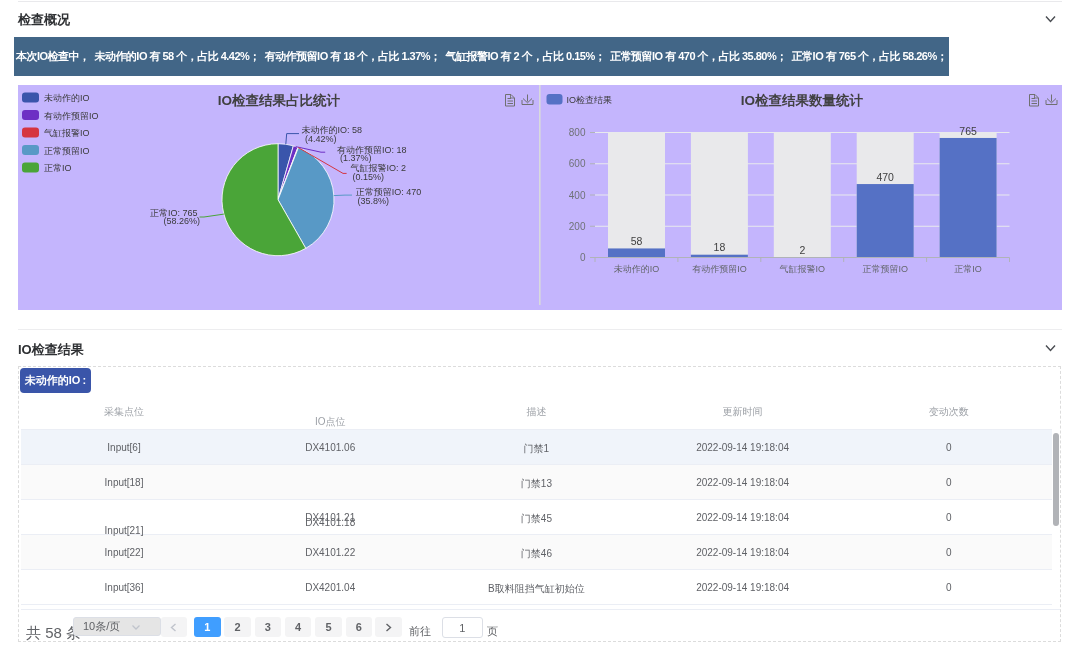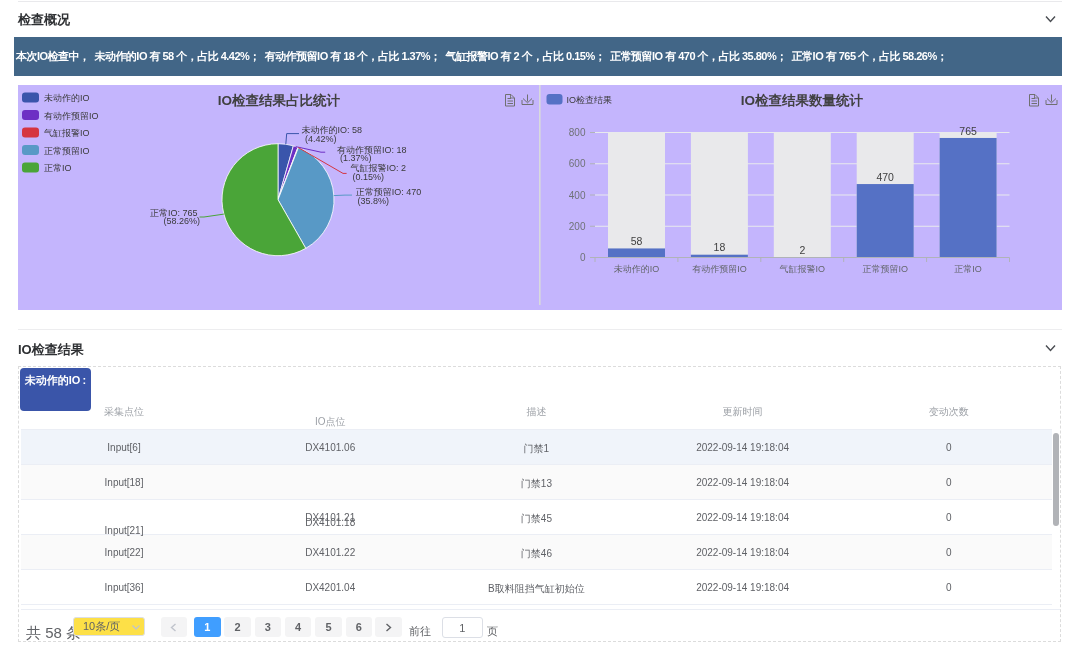--- a/index.html
+++ b/index.html
@@ -13,21 +13,21 @@
 </head>
 <body>
 
 <div class="abs" style="left:18px; top:1px; width:1044px; height:1px; background:#e9e9ec;"></div>
 
 <div class="abs hdr" style="left:18px; top:10.5px;">检查概况</div>
 <svg class="abs" style="left:1044px; top:14.5px;" width="13" height="9" viewBox="0 0 13 9">
     <polyline points="2,1.5 6.5,6.5 11,1.5" fill="none" stroke="#4a4d52" stroke-width="1.4"></polyline>
   </svg>
 
-<div class="abs" style="left:14px; top:37px; width:1048px; height:39px; background:#426687;">
+<div class="abs" style="left:14px; top:37px; width:935px; height:39px; background:#426687;">
   <div class="abs" style="left:2px; top:0; height:39px; line-height:39px; color:#fff; font-size:11px; font-weight:bold; white-space:nowrap; letter-spacing:-0.52px;">本次IO检查中， 未动作的IO 有 58 个，占比 4.42%； 有动作预留IO 有 18 个，占比 1.37%； 气缸报警IO 有 2 个，占比 0.15%； 正常预留IO 有 470 个，占比 35.80%； 正常IO 有 765 个，占比 58.26%；</div>
 </div>
 
 <div class="abs" style="left:18px; top:85px; width:1044px; height:225px; background:#c4b5fd;">
 <svg style="position:absolute; left:-4px; top:0;" width="1048" height="223" viewBox="0 0 1048 223">
 
   <line x1="525.8" y1="0" x2="525.8" y2="220" stroke="#d8dadc" stroke-width="1.6"></line>
 
   <g>
     <rect x="8" y="7.5" width="17" height="10" rx="3" fill="#3a55ab"></rect>
@@ -155,21 +155,21 @@
 </div>
 <div class="abs" style="left:18px; top:329px; width:1044px; height:1px; background:#ededef;"></div>
 
 <div class="abs hdr" style="left:18px; top:340.5px;">IO检查结果</div>
 <svg class="abs" style="left:1044px; top:344px;" width="13" height="9" viewBox="0 0 13 9">
     <polyline points="2,1.5 6.5,6.5 11,1.5" fill="none" stroke="#4a4d52" stroke-width="1.4"></polyline>
   </svg>
 
 <div class="abs" style="left:18px; top:366px; width:1043px; height:275.5px; border:1px dashed #dcdcdc;"></div>
 
-<div class="abs" style="left:20px; top:368px; width:71px; height:43px; background:#3a55a9; border-radius:4px; color:#fff; font-size:11px; font-weight:bold; text-align:center; line-height:25px;">未动作的IO :</div>
+<div class="abs" style="left:20px; top:368px; width:71px; height:25px; background:#3a55a9; border-radius:4px; color:#fff; font-size:11px; font-weight:bold; text-align:center; line-height:25px;">未动作的IO :</div>
 
 <div class="hcell" style="left:124px; top:405px;">采集点位</div>
 <div class="hcell" style="left:330.2px; top:415px;">IO点位</div>
 <div class="hcell" style="left:536.4px; top:405px;">描述</div>
 <div class="hcell" style="left:742.6px; top:405px;">更新时间</div>
 <div class="hcell" style="left:948.8px; top:405px;">变动次数</div>
 <div class="abs" style="left:21px; top:429px; width:1031px; height:1px; background:#ebeef5;"></div>
 
 <div class="abs" style="left:21px; top:430px; width:1031px; height:35px; background:#f0f4fa; border-bottom:1px solid #ebeef5;"></div>
 <div class="abs" style="left:21px; top:465px; width:1031px; height:35px; background:#fafafa; border-bottom:1px solid #ebeef5;"></div>
@@ -200,21 +200,21 @@
 <div class="cell" style="left:330.2px; top:582px;">DX4201.04</div>
 <div class="cell" style="left:536.4px; top:582px;">B取料阻挡气缸初始位</div>
 <div class="cell" style="left:742.6px; top:582px;">2022-09-14 19:18:04</div>
 <div class="cell" style="left:948.8px; top:582px;">0</div>
 
 <div class="abs" style="left:21px; top:609px; width:1039px; height:1px; background:#ebeef5;"></div>
 
 <div class="abs" style="left:1053px; top:433px; width:6px; height:93px; background:#b1b3b7; border-radius:3px;"></div>
 
 <div class="abs" style="left:26px; top:624px; font-size:15px; color:#606266;">共 58 条</div>
-<div class="abs" style="left:73px; top:617px; width:72px; height:18.5px; border:1px solid #dcdfe6; border-radius:3px; background:#fde047;">
+<div class="abs" style="left:73px; top:617px; width:88px; height:18.5px; border:1px solid #dcdfe6; border-radius:3px; background:#e5e5e5;">
   <div class="abs" style="left:9px; top:0; line-height:17px; font-size:11px; color:#606266;">10条/页</div>
   <svg class="abs" style="left:57px; top:6px;" width="10" height="7" viewBox="0 0 10 7">
       <polyline points="1.5,1.5 5,5 8.5,1.5" fill="none" stroke="#c0c4cc" stroke-width="1.3"></polyline>
     </svg>
 </div>
 <div class="pgbtn" style="left:161px; width:25.5px;"><svg width="7" height="9" viewBox="0 0 7 9" style="margin-top:6px;">
       <polyline points="5.5,1 1.5,4.5 5.5,8" fill="none" stroke="#c0c4cc" stroke-width="1.4"></polyline>
     </svg></div>
 <div class="pgbtn" style="left:194px; width:26.5px; background:#409eff; color:#fff;">1</div>
 <div class="pgbtn" style="left:224.3px; width:26.5px;">2</div>

